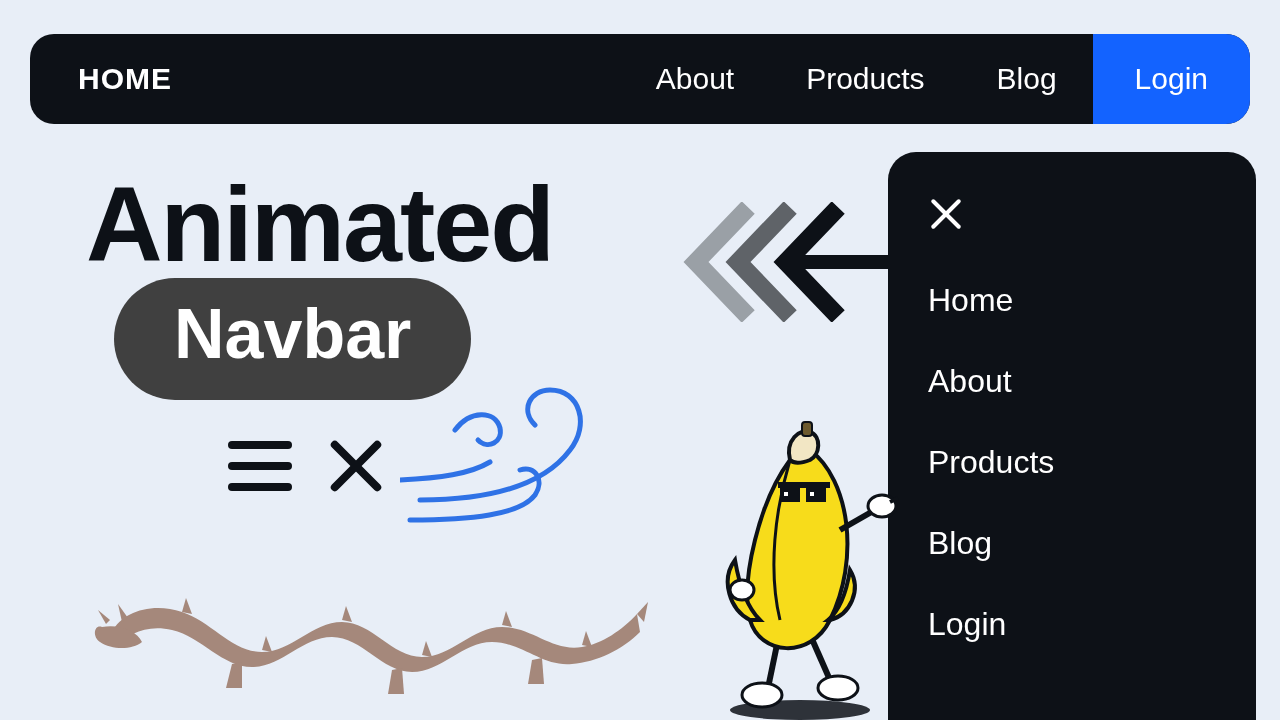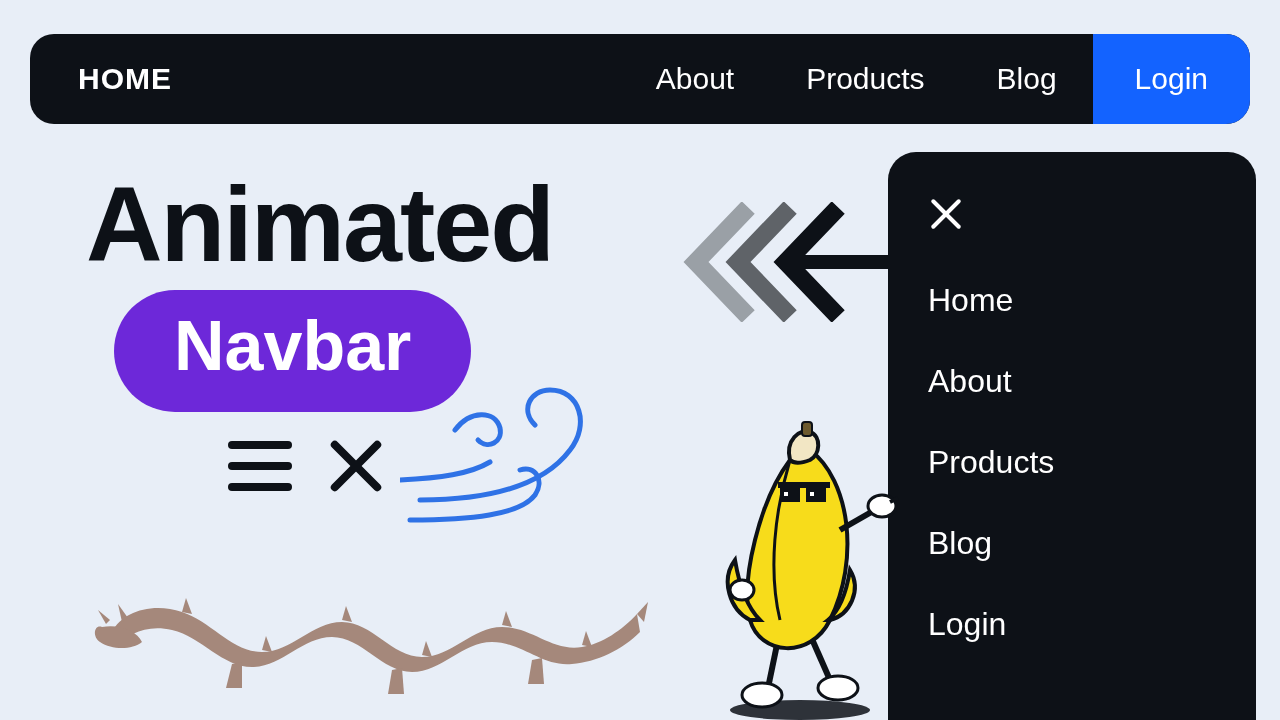--- a/index.html
+++ b/index.html
@@ -59,23 +59,23 @@
     font-size: 106px;
     font-weight: 900;
     color: #0d1117;
     letter-spacing: -2px;
     margin-left: 20px;
   }
 
   
   .pill {
     position: absolute;
-    top: 290px;
+    top: 278px;
     left: 114px;
-    background: #6d28d9;
+    background: #404040;
     border-radius: 80px;
     padding: 16px 60px 26px 60px;
   }
   .pill-text {
     color: #fff;
     font-size: 70px;
     font-weight: 900;
     letter-spacing: 0px;
   }
 

